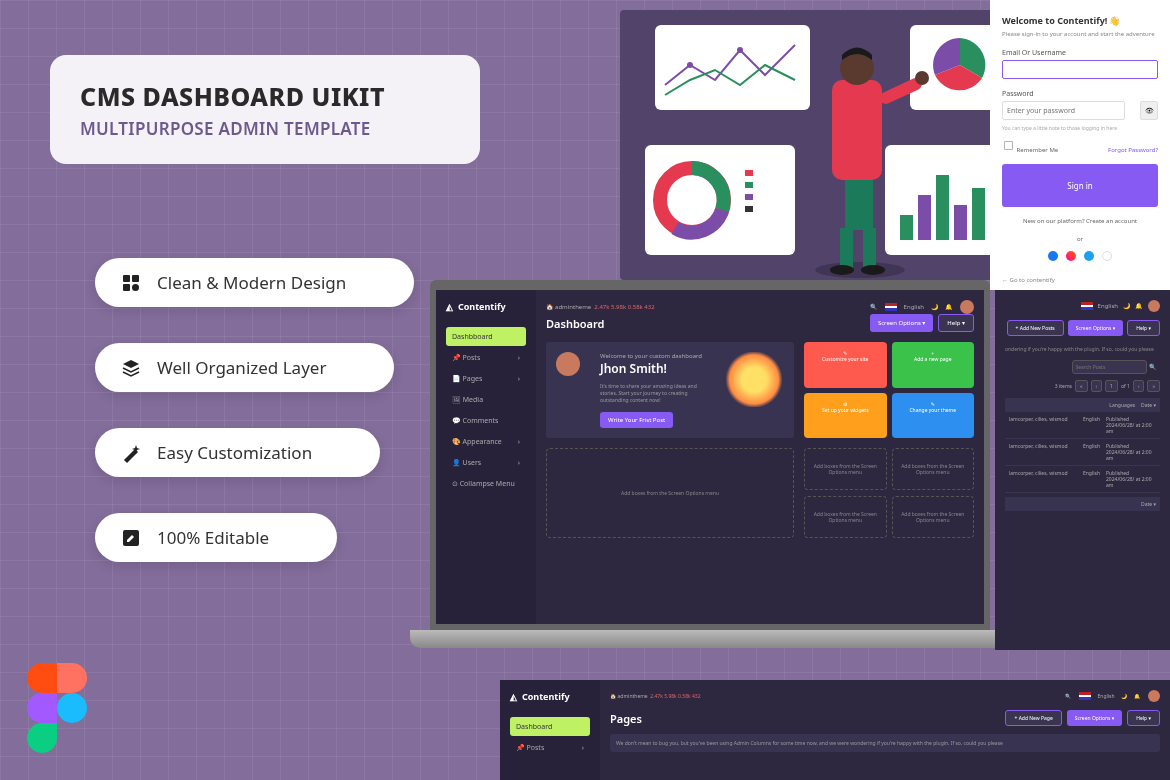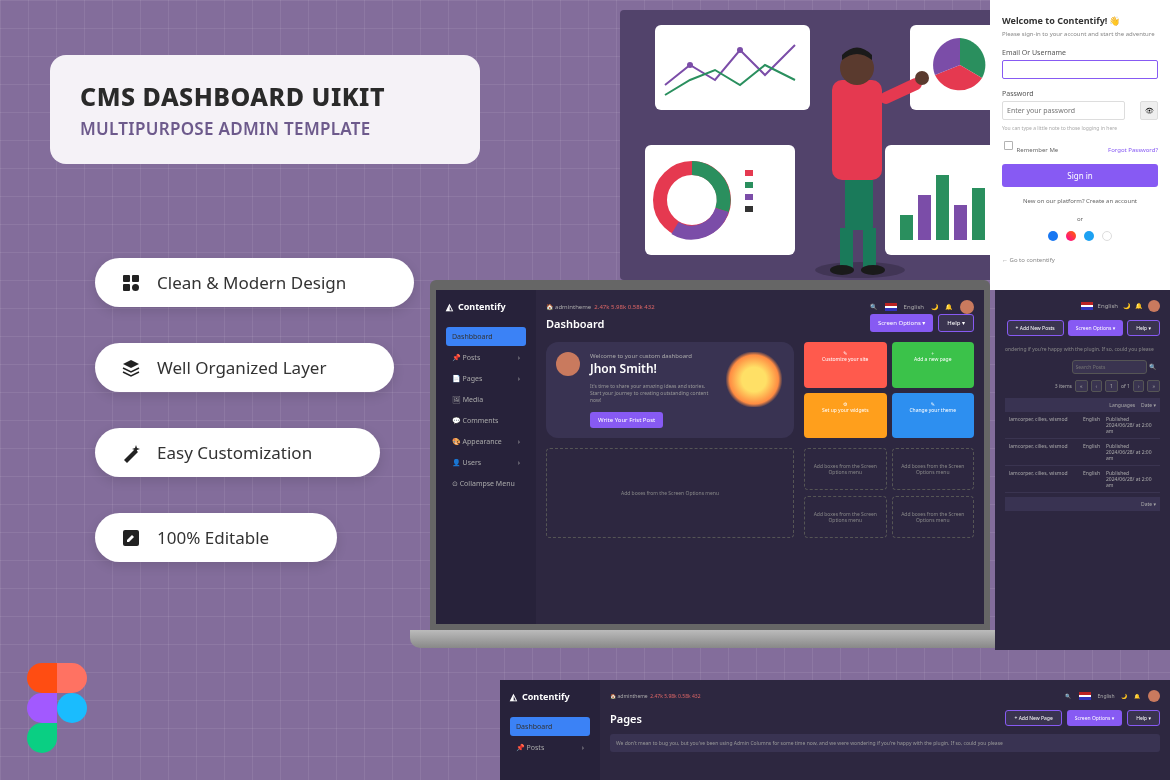--- a/index.html
+++ b/index.html
@@ -12,42 +12,42 @@
 .feat-icon{width:22px;height:22px;display:flex;align-items:center;justify-content:center;color:#222}
 .feat-txt{font-size:17px;font-weight:400;color:#333}
 .figma-logo{position:absolute;left:27px;bottom:27px;width:60px;height:90px}
 .illust{position:absolute;left:620px;top:10px;width:400px;height:270px;background:#52436b;border-radius:4px}
 .signin{position:absolute;right:0;top:0;width:180px;height:290px;background:#fff;padding:14px 12px;font-size:7px}
 .signin-title{font-size:9px;font-weight:700;color:#333}
 .signin-sub{font-size:6px;color:#888;margin-top:3px}
 .signin-label{font-size:7px;color:#555;margin-top:10px;display:block}
 .signin-input{width:100%;border:1px solid #ddd;border-radius:2px;padding:4px;font-size:7px;margin-top:3px}
 .signin-row{display:flex;justify-content:space-between;align-items:flex-end;font-size:6px;color:#666;margin-top:8px}
-.signin-btn{width:100%;background:#875af3;color:#fff;border:none;border-radius:3px;padding:6px;font-size:8px;margin-top:10px}
+.signin-btn{width:100%;background:#875af3;color:#fff;border:none;border-radius:3px;padding:16px;font-size:8px;margin-top:10px}
 .signin-note{font-size:5px;color:#aaa;margin-top:5px}
 .signin-bottom{text-align:center;margin-top:10px;font-size:6px;color:#666}
 .signin-social{display:flex;gap:8px;justify-content:center;margin-top:8px}
 .social-dot{width:10px;height:10px;border-radius:50%}
 .laptop{position:absolute;left:410px;top:280px;width:600px;height:420px}
 .laptop-screen{width:560px;height:350px;margin:0 auto;background:#2d2740;border:6px solid #666;border-top:10px solid #666;border-radius:6px 6px 0 0;display:flex;overflow:hidden;font-size:7px;color:#bbb}
 .laptop-base{width:600px;height:18px;background:linear-gradient(#bbb,#888);border-radius:0 0 10px 10px}
 .sidebar{width:100px;background:#27223a;padding:10px}
 .brand{color:#fff;font-size:9px;font-weight:700;display:flex;align-items:center;gap:5px;margin-bottom:14px}
 .nav-item{display:flex;align-items:center;justify-content:space-between;padding:5px 6px;color:#aaa;border-radius:3px;margin-bottom:2px}
-.nav-item.active{background:#3b82f6;color:#333}
+.nav-item.active{background:#bef264;color:#333}
 .main-area{flex:1;padding:10px;background:#2d2740}
 .topbar{display:flex;justify-content:space-between;align-items:center;color:#aaa;font-size:6px;margin-bottom:0}
 .topbar-right{display:flex;align-items:center;gap:7px}
 .page-h{color:#fff;font-size:11px;font-weight:600}
 .page-btns{display:flex;gap:5px}
 .btn-sm{padding:4px 8px;border-radius:3px;font-size:6px;color:#fff;border:none}
 .btn-purple{background:#875af3}
 .btn-outline{background:#3a3450;border:1px solid #875af3}
 .content-row{display:flex;gap:10px;margin-top:10px}
-.welcome-card{flex:1;background:#393352;border-radius:12px;padding:10px;display:flex;gap:10px}
+.welcome-card{flex:1;background:#393352;border-radius:3px;padding:10px;display:flex;gap:20px}
 .wc-left{flex:1}
 .wc-sub{font-size:6px;color:#aaa}
 .wc-name{font-size:12px;color:#fff;font-weight:600}
 .wc-desc{font-size:5px;color:#999;margin-top:6px;line-height:1.4}
 .wc-btn{margin-top:8px;display:inline-block}
 .wc-img{width:60px;height:55px;background:radial-gradient(circle,#ffe066 30%,#ff8c42 60%,#393352 70%);border-radius:4px}
 .tiles{width:170px;display:grid;grid-template-columns:1fr 1fr;gap:5px}
 .tile{border-radius:4px;padding:8px 4px;text-align:center;color:#fff;font-size:5px}
 .dropzone{border:1px dashed #555;border-radius:4px;display:flex;align-items:center;justify-content:center;color:#888;font-size:5px;text-align:center;padding:8px}
 .right-panel{position:absolute;right:0;top:290px;width:175px;height:360px;background:#2d2740;padding:10px;color:#aaa;font-size:6px;overflow:hidden}

